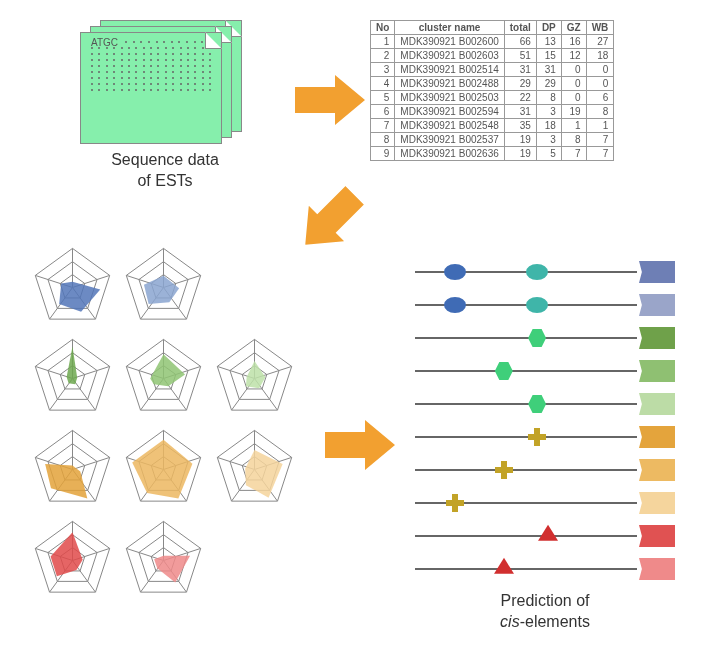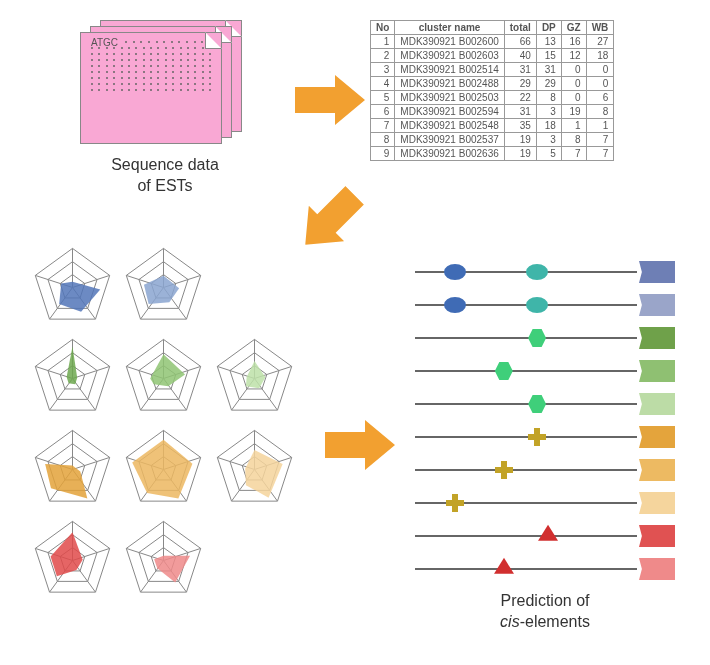--- a/index.html
+++ b/index.html
@@ -16,41 +16,40 @@
     height: 625px;
   }
   .panel {
     position: absolute;
   }
   .caption {
     text-align: center;
     font-size: 16px;
     color: #333;
     line-height: 1.3;
-    margin-top: 5px;
   }
   
   .arrow {
     position: absolute;
     width: 70px;
     height: 50px;
   }
   .arrow svg { width: 100%; height: 100%; }
 
   
   .seq-stack {
     position: relative;
     width: 170px;
     height: 130px;
   }
   .seq-page {
     position: absolute;
     width: 140px;
     height: 110px;
-    background: #f9a8d4;
+    background: #86efac;
     border: 1px solid #888;
   }
   .seq-page .corner {
     position: absolute;
     right: -1px;
     top: -1px;
     width: 16px;
     height: 16px;
     background: #fff;
     border-left: 1px solid #888;
@@ -353,21 +352,21 @@
             <td>1</td>
             <td class="name">MDK390921 B002600</td>
             <td>66</td>
             <td>13</td>
             <td>16</td>
             <td>27</td>
           </tr>
           <tr>
             <td>2</td>
             <td class="name">MDK390921 B002603</td>
-            <td>40</td>
+            <td>51</td>
             <td>15</td>
             <td>12</td>
             <td>18</td>
           </tr>
           <tr>
             <td>3</td>
             <td class="name">MDK390921 B002514</td>
             <td>31</td>
             <td>31</td>
             <td>0</td>

